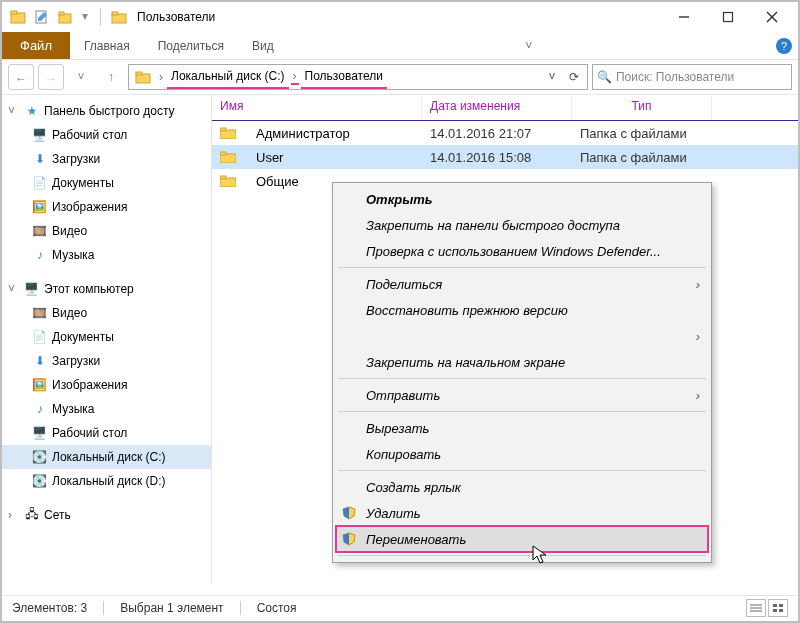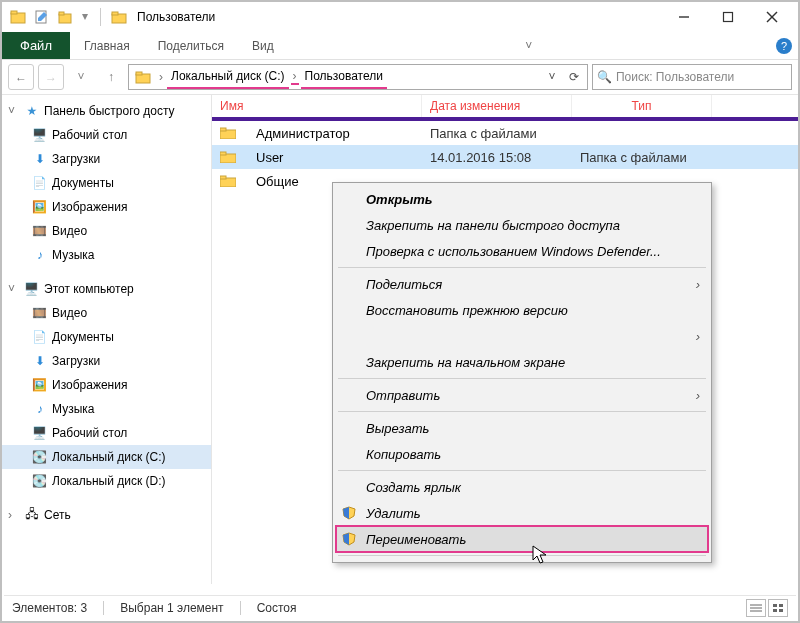--- a/index.html
+++ b/index.html
@@ -29,21 +29,21 @@
   .titlebar .title-text { margin-left: 4px; }
   .titlebar .spacer { flex: 1; }
   .win-btn {
     width: 44px; height: 28px;
     display:flex; align-items:center; justify-content:center;
     color:#555;
   }
   
   .ribbon { height: 28px; display:flex; align-items:stretch; border-bottom:1px solid #e1e1e1; }
   .ribbon .file-tab {
-    background: #14532d; color:#fff; padding: 0 18px;
+    background: #a16207; color:#fff; padding: 0 18px;
     display:flex; align-items:center; font-size:13px;
   }
   .ribbon .tab { padding: 0 14px; display:flex; align-items:center; color:#555; }
   .ribbon .help { margin-left:auto; width:28px; display:flex; align-items:center; justify-content:center; }
   .help-icon { width:16px;height:16px;border-radius:50%; background:#2a7ecb; color:#fff; font-size:11px; display:flex;align-items:center;justify-content:center;}
   
   .addrrow { height: 34px; display:flex; align-items:center; padding: 3px 6px; gap:4px; }
   .nav-btn { width:26px; height:26px; border:1px solid #ccc; border-radius:3px; display:flex;align-items:center;justify-content:center; color:#777; }
   .nav-btn.plain { border:none; }
   .addrbar {
@@ -66,22 +66,22 @@
     position:relative;
   }
   .np-item { display:flex; align-items:center; height:24px; padding-left:6px; gap:4px; white-space:nowrap;}
   .np-item .exp { width:12px; color:#777; }
   .np-item .np-icon { width:16px; display:flex; justify-content:center; }
   .np-indent { padding-left: 30px; }
   .np-group { font-weight:400; }
   .np-sel { background:#d9e8f7; }
   .contentpane { flex:1; position:relative; }
   .cols {
-    display:flex; height:26px; border-bottom:4px solid #4c1d95;
-    color:#ef4444; font-size:12px;
+    display:flex; height:26px; border-bottom:1px solid #4c1d95;
+    color:#a21caf; font-size:12px;
   }
   .col { padding:4px 8px; border-right:1px solid #eee; }
   .col.name{ width:210px; } .col.date{ width:150px; } .col.type{ width:140px;text-align:center; } .col.size{ flex:1; }
   .filerow {
     display:flex; align-items:center; height:24px; font-size:13px;
   }
   .filerow.selected { background:#cde6fb; }
   .filerow .c { padding:0 8px; }
   .filerow .c.name{ width:210px; display:flex; align-items:center; gap:20px; }
   .filerow .c.date{ width:150px; color:#333; }
@@ -299,20 +299,21 @@
     <div class="filerow">
       <div class="c name">
           <span>
             <svg class="folder-mini">
               <rect x="0" y="3" width="16" height="9" fill="#ffd257" stroke="#caa33a"></rect>
               <rect x="0" y="1" width="6" height="3" fill="#ffd257" stroke="#caa33a"></rect>
             </svg>
           </span>
           <span>Администратор</span>
         </div>
+      <div class="c date">14.01.2016 21:07</div>
       <div class="c type">Папка с файлами</div>
     </div>
     <div class="filerow selected">
       <div class="c name">
           <span>
             <svg class="folder-mini">
               <rect x="0" y="3" width="16" height="9" fill="#ffd257" stroke="#caa33a"></rect>
               <rect x="0" y="1" width="6" height="3" fill="#ffd257" stroke="#caa33a"></rect>
             </svg>
           </span>

